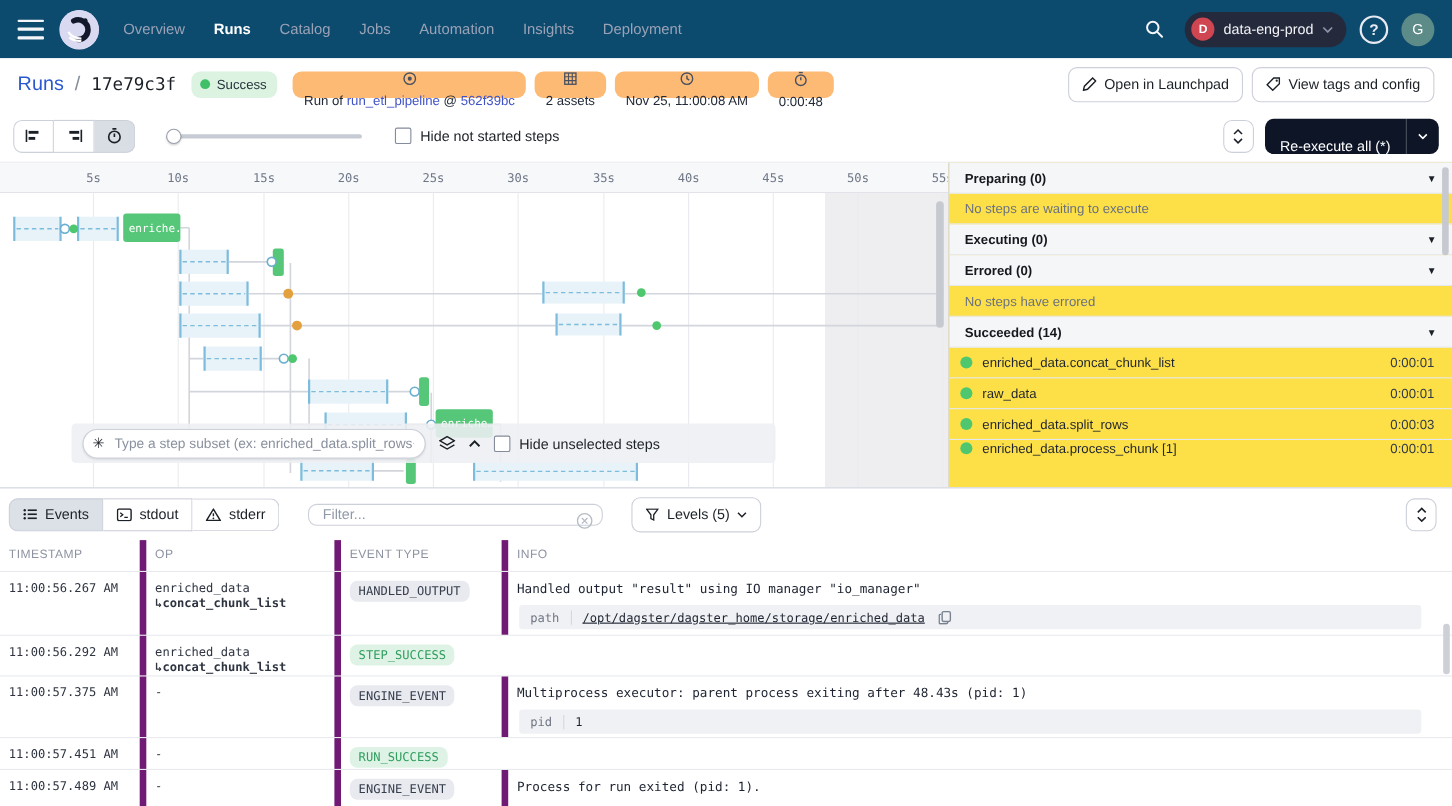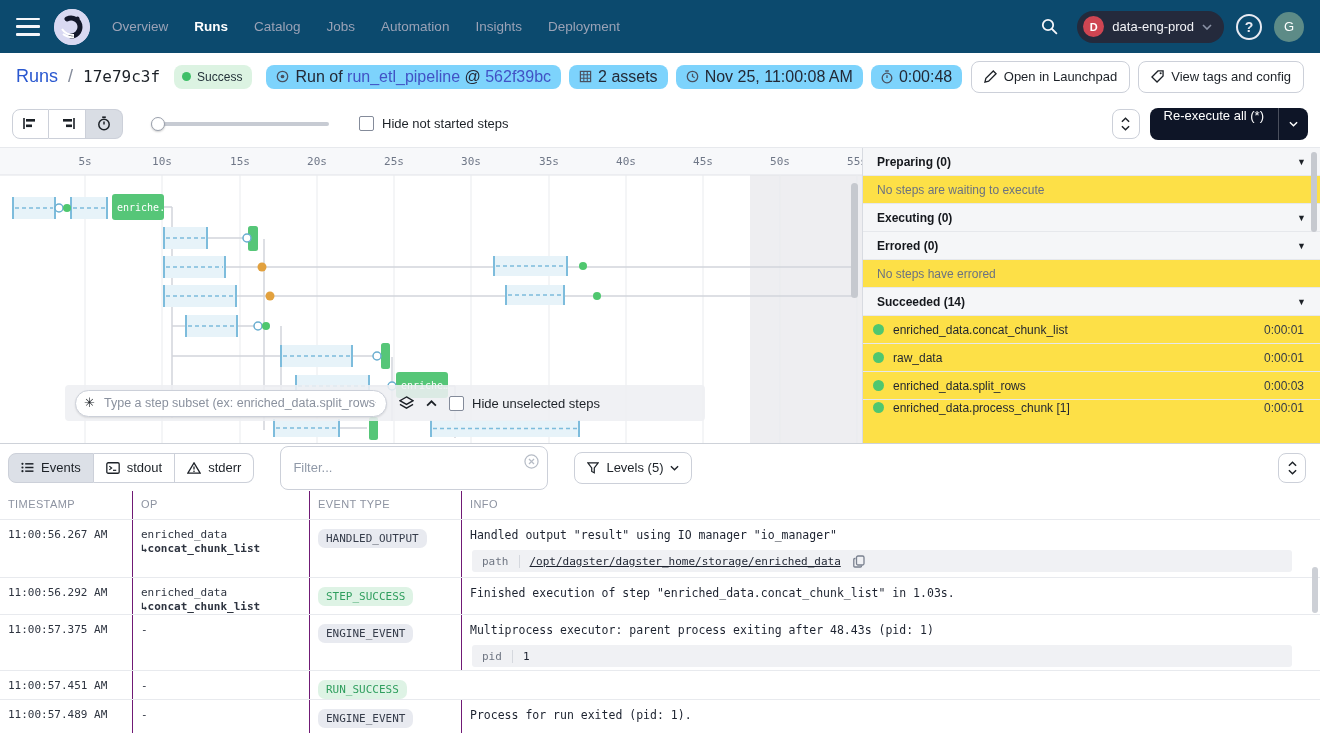--- a/index.html
+++ b/index.html
@@ -24,42 +24,42 @@
   .helpbtn { width:26px; height:26px; border-radius:50%; border:2px solid #e8eaf2; color:#e8eaf2; font-size:14px; font-weight:bold; display:flex; align-items:center; justify-content:center; cursor:pointer;}
   .avatar { width:30px; height:30px; border-radius:50%; background:#5d8b87; color:#fff; font-size:13px; display:flex; align-items:center; justify-content:center; cursor:pointer;}
 
   
   .runheader { position:absolute; top:53px; left:0; right:0; height:47px; display:flex; align-items:center; padding:0 16px; gap:8px; background:#fff;}
   .bc-root { color:#2a58d0; font-size:18px; cursor:pointer; text-decoration:none;}
   .bc-sep { color:#848b9a; font-size:18px; padding:0 2px;}
   .bc-id { font-family:"DejaVu Sans Mono",monospace; font-size:16px; color:#1b2027;}
   .statusbadge { display:flex; align-items:center; gap:6px; background:#dcf3e2; border-radius:8px; height:24px; padding:0 10px 0 8px; font-size:12px; color:#24323a; margin-left:6px;}
   .statusdot { width:9px; height:9px; border-radius:50%; background:#3fbf68;}
-  .tag { display:flex; align-items:center; gap:6px; background:#7dd3fc; border-radius:8px; height:24px; padding:0 10px; font-size:16px; color:#232936; white-space:nowrap;}
+  .tag { display:flex; align-items:center; gap:6px; background:#fdba74; border-radius:8px; height:24px; padding:0 10px; font-size:12px; color:#232936; white-space:nowrap;flex-direction:column;}
   .tag a { color:#4152c5; text-decoration:none; cursor:pointer;}
   .hdr-right { margin-left:auto; display:flex; align-items:center; gap:8px;}
   .btn { display:flex; align-items:center; gap:7px; height:32px; padding:0 12px; background:#fff; border:1px solid #ccd0d9; border-radius:8px; font-size:13px; color:#1c2127; cursor:pointer; white-space:nowrap;}
 
   
   .gtoolbar { position:absolute; top:100px; left:0; right:0; height:48px; display:flex; align-items:center; padding:0 12px; border-bottom:1px solid #e7e9ed; background:#fff;}
   .btngroup { display:flex; }
   .btngroup .gbtn { width:37px; height:30px; background:#fff; border:1px solid #ccd0d9; display:flex; align-items:center; justify-content:center; cursor:pointer;}
   .btngroup .gbtn:first-child { border-radius:8px 0 0 8px;}
   .btngroup .gbtn:last-child { border-radius:0 8px 8px 0;}
   .btngroup .gbtn + .gbtn { border-left:none; }
   .btngroup .gbtn.active { background:#d9dde4; }
   .slider { position:relative; width:178px; height:14px; margin-left:28px; cursor:pointer;}
   .slider .track { position:absolute; top:5px; left:0; right:0; height:4px; border-radius:2px; background:#c7cbd3;}
   .slider .knob { position:absolute; top:0; left:0; width:14px; height:14px; border-radius:50%; background:#fff; border:1px solid #9aa0ac; box-shadow:0 1px 2px rgba(0,0,0,.2);}
   .checkrow { display:flex; align-items:center; gap:8px; margin-left:30px; cursor:pointer;}
   .checkbox { width:15px; height:15px; border:1.5px solid #848b9a; border-radius:2px; background:#fff;}
   .checklabel { font-size:13px; color:#1c2127;}
   .gt-right { margin-left:auto; display:flex; align-items:center; gap:10px;}
   .stepperbtn { width:28px; height:30px; border:1px solid #ccd0d9; border-radius:8px; background:#fff; display:flex; flex-direction:column; align-items:center; justify-content:center; gap:2px; cursor:pointer; color:#1c2127; font-size:8px; line-height:6px;}
-  .reexec { display:flex; align-items:flex-start; height:32px; background:#0e1527; border-radius:8px; color:#fff; font-size:13px; cursor:pointer; overflow:hidden;}
+  .reexec { display:flex; align-items:flex-end; height:32px; background:#0e1527; border-radius:8px; color:#fff; font-size:13px; cursor:pointer; overflow:hidden;}
   .reexec .lbl { padding:0 14px; }
   .reexec .caret { padding:0 10px; border-left:1px solid rgba(255,255,255,.25); height:100%; display:flex; align-items:center; font-size:9px;}
 
   
   .gantt { position:absolute; top:148px; left:0; width:862px; height:295px; background:#fff; overflow:hidden;}
   .gantt svg { display:block; }
   .subset-overlay { position:absolute; left:65px; top:237px; width:640px; height:36px; background:rgba(238,239,242,.88); border-radius:4px; display:flex; align-items:center; padding:0 10px; gap:12px;}
   .subset-input { position:relative; width:312px; height:27px;}
   .subset-input input { width:100%; height:100%; border:1px solid #ccd0d9; border-radius:14px; background:#fff; box-shadow:0 1px 2px rgba(0,0,0,.10); padding:0 10px 0 28px; font-size:12.5px; color:#1c2127; outline:none; font-family:"Liberation Sans",sans-serif;}
   .subset-input input::placeholder { color:#8a919e; }
@@ -81,29 +81,29 @@
   
   .logpanel { position:absolute; top:443px; left:0; right:0; height:290px; border-top:1px solid #ced2d9; background:#fff; overflow:hidden;}
   .logbar { height:47px; display:flex; align-items:center; padding:0 8px; }
   .segtabs { display:flex; }
   .segtab { display:flex; align-items:center; gap:7px; height:30px; padding:0 12px; background:#fff; border:1px solid #ccd0d9; font-size:13px; color:#1c2127; cursor:pointer;}
   .segtab:first-child { border-radius:8px 0 0 8px;}
   .segtab:last-child { border-radius:0 8px 8px 0;}
   .segtab + .segtab { border-left:none;}
   .segtab.active { background:#dce0e7; }
   .filterwrap { position:relative; margin-left:26px;}
-  .filterwrap input { width:268px; height:44px; border:1px solid #ccd0d9; border-radius:8px; padding:0 30px 0 12px; font-size:13px; color:#1c2127; outline:none; font-family:"Liberation Sans",sans-serif;}
+  .filterwrap input { width:268px; height:20px; border:1px solid #ccd0d9; border-radius:8px; padding:0 30px 0 12px; font-size:13px; color:#1c2127; outline:none; font-family:"Liberation Sans",sans-serif;}
   .filterwrap input::placeholder { color:#9099a8;}
   .filterclear { position:absolute; right:9px; top:8px; color:#b6bcc6; cursor:pointer;}
   .levels { display:flex; align-items:center; gap:7px; height:32px; padding:0 12px; border:1px solid #ccd0d9; border-radius:8px; margin-left:26px; font-size:13px; cursor:pointer;}
   .logbar .stepperbtn { margin-left:auto; margin-right:6px;}
 
   .logtable { position:relative; }
   .lrow { display:grid; grid-template-columns:133px 177px 152px 1fr; border-bottom:1px solid #e8eaee; }
-  .lrow > div { border-right:1px solid #701a75; padding:8px 8px 0 8px; overflow:hidden;}
+  .lrow > div { border-right:6px solid #701a75; padding:8px 8px 0 8px; overflow:hidden;}
   .lrow > div:last-child { border-right:none; }
   .lhead { height:29px; }
   .lhead > div { padding-top:7px; font-size:11px; color:#8d93a1; letter-spacing:.4px; }
   .mono { font-family:"DejaVu Sans Mono",monospace; }
   .lts { font-size:11px; color:#2e3440;}
   .lop { font-size:11px; color:#2e3440; line-height:14px;}
   .lop b { font-weight:bold;}
   .pill { display:inline-block; font-family:"DejaVu Sans Mono",monospace; font-size:11px; padding:3px 8px; border-radius:7px; background:#e8eaf0; color:#363d4b; margin-top:-1px;}
   .pill.green { background:#def3e5; color:#2f9e5e;}
   .linfo { font-size:11.5px; color:#1d2330; line-height:15px;}
@@ -552,23 +552,20 @@
               </div>
             </div>
           </div>
           <div class="lrow" style="height:37px">
             <div class="mono lts">11:00:56.292 AM</div>
             <div class="mono lop">
               <div>enriched_data</div>
               <div><b>↳concat_chunk_list</b></div>
             </div>
             <div><span class="pill green">STEP_SUCCESS</span></div>
-            <div>
-              <div class="mono linfo">Finished execution of step "enriched_data.concat_chunk_list" in 1.03s.</div>
-            </div>
           </div>
           <div class="lrow" style="height:56px">
             <div class="mono lts">11:00:57.375 AM</div>
             <div class="mono lop">
               <div>-</div>
             </div>
             <div><span class="pill ">ENGINE_EVENT</span></div>
             <div>
               <div class="mono linfo">Multiprocess executor: parent process exiting after 48.43s (pid: 1)</div>
               <div class="metabox">

